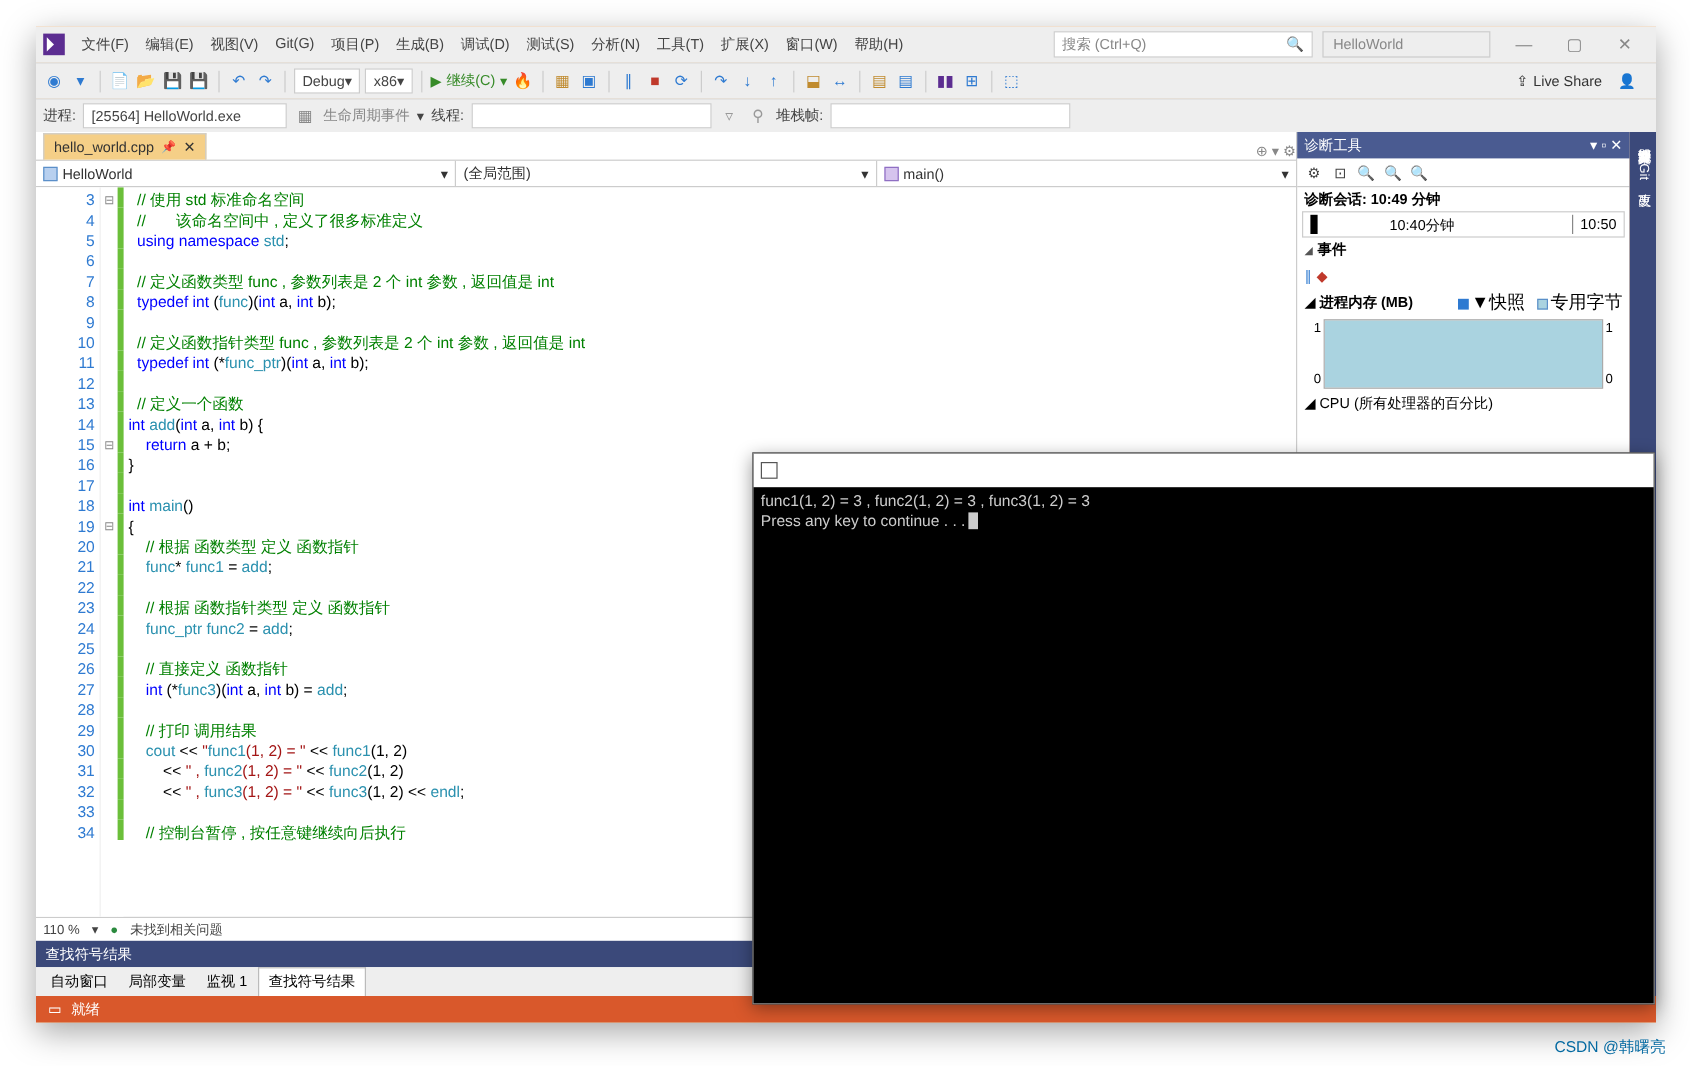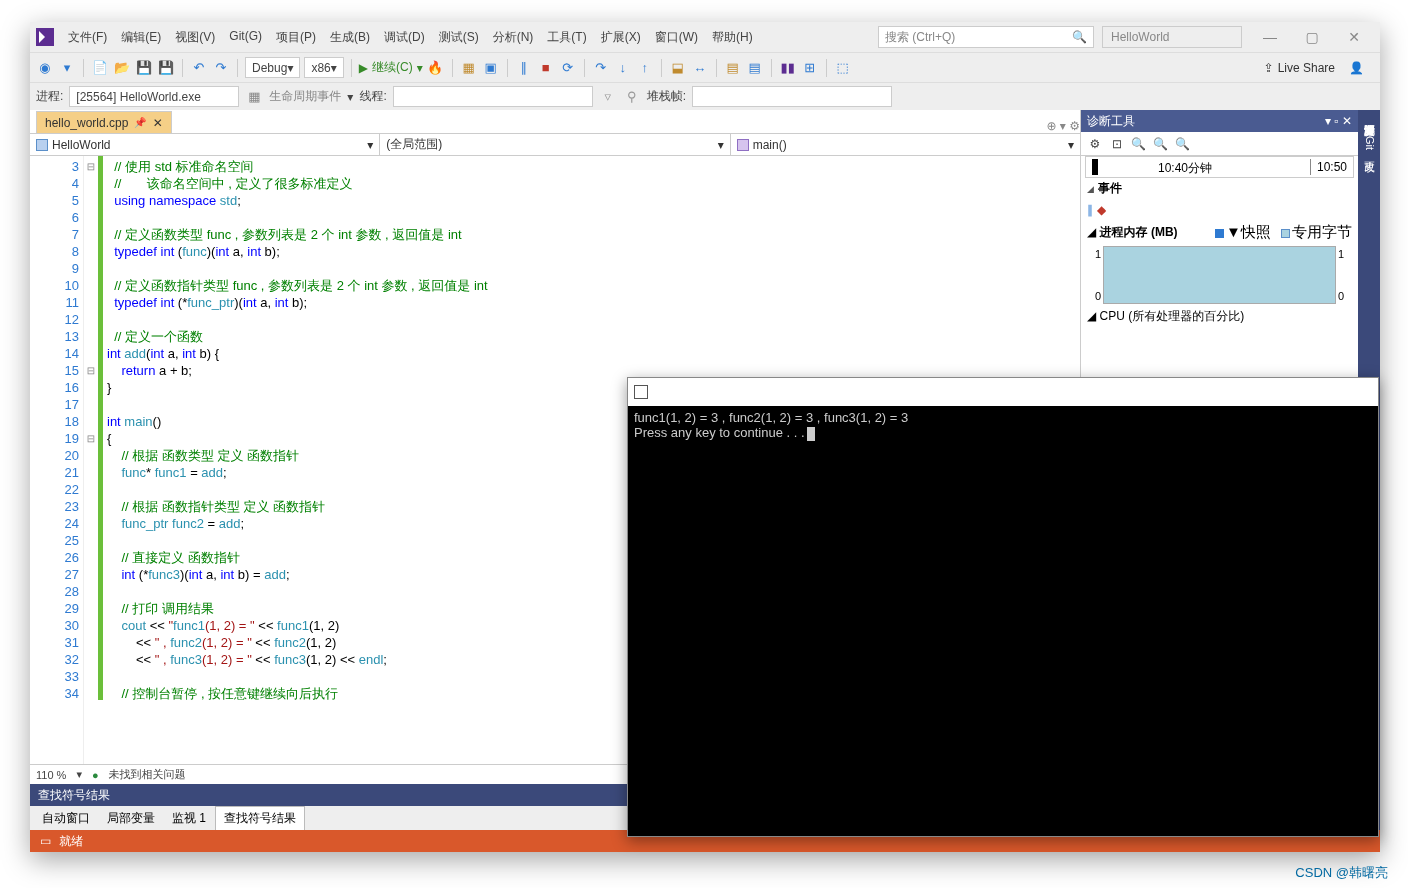--- a/index.html
+++ b/index.html
@@ -344,20 +344,21 @@
           <span>诊断工具</span>
           <span>▾ ▫ ✕</span>
         </div>
         <div class="diag-tools">
           <span class="ti">⚙</span>
           <span class="ti">⊡</span>
           <span class="ti">🔍</span>
           <span class="ti">🔍</span>
           <span class="ti">🔍</span>
         </div>
+        <div class="diag-session">诊断会话: 10:49 分钟</div>
         <div class="ruler">
           <div class="tick1"></div>
           <div class="lbl1">10:40分钟</div>
           <div class="tick2"></div>
           <div class="lbl2">10:50</div>
         </div>
         <div class="sec-hdr">
             <b>事件</b>
           </div>
         <div class="pause-row">

